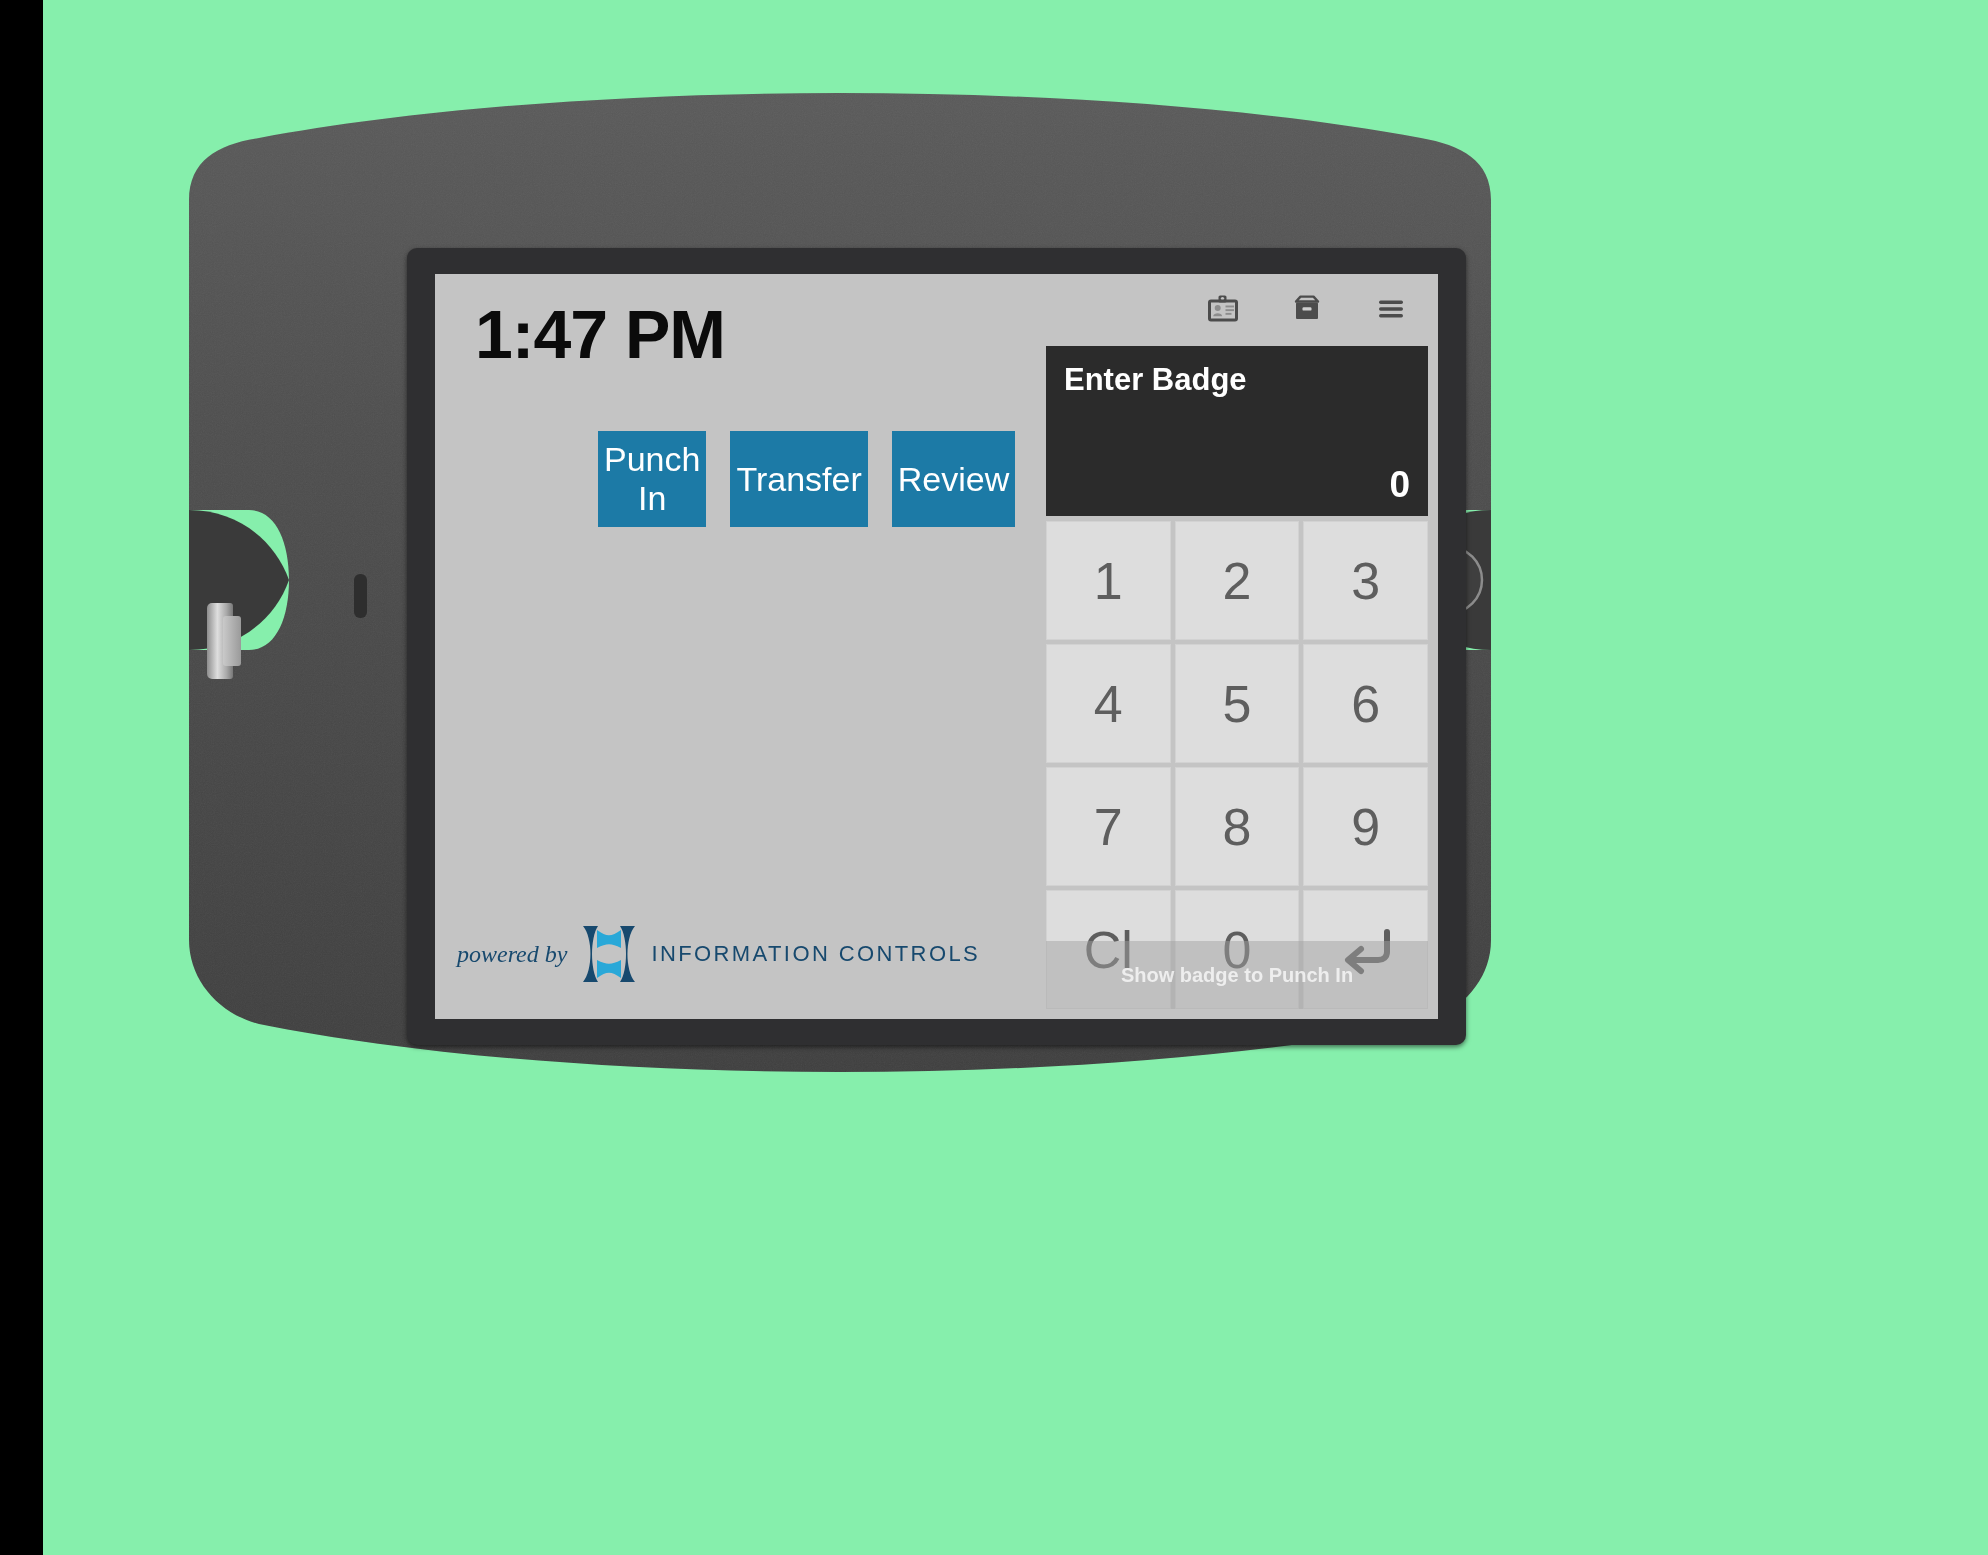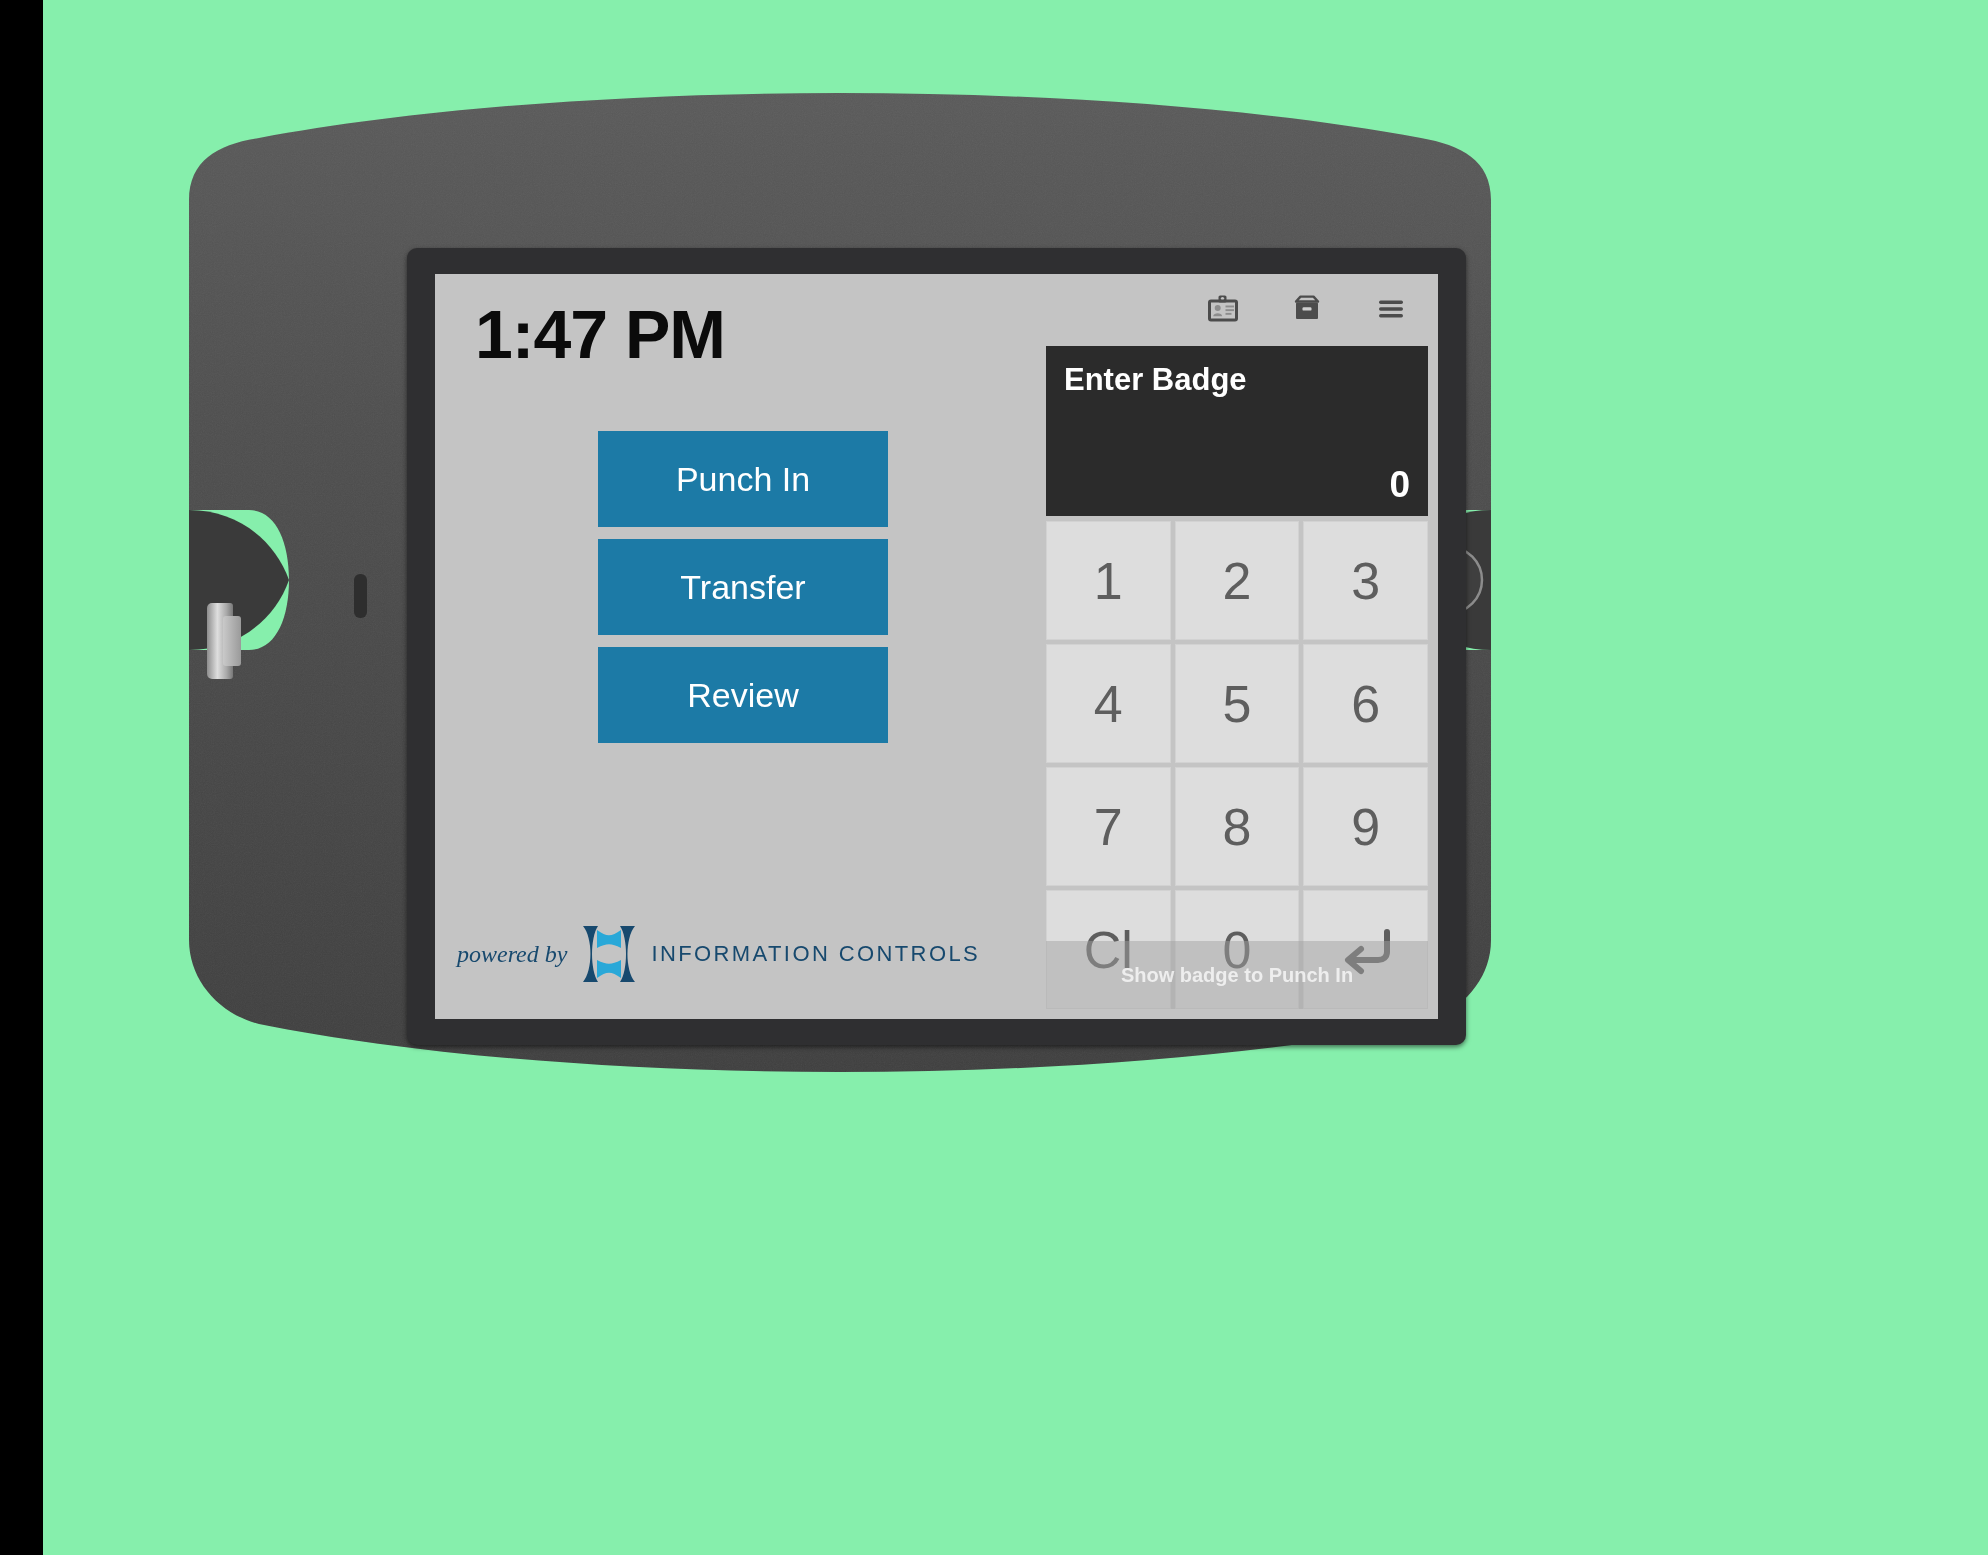--- a/index.html
+++ b/index.html
@@ -108,22 +108,22 @@
     cursor: pointer;
   }
 
   
   .action-col {
     position: absolute;
     left: 163px;
     top: 157px;
     width: 290px;
     display: flex;
-    flex-direction: column;
-    gap: 12px;
+    flex-direction: row;
+    gap: 24px;
   }
   .action-btn {
     height: 96px;
     background: #1c7aa6;
     color: #ffffff;
     font-size: 34px;
     display: flex;
     align-items: center;
     justify-content: center;
     border: 0;

